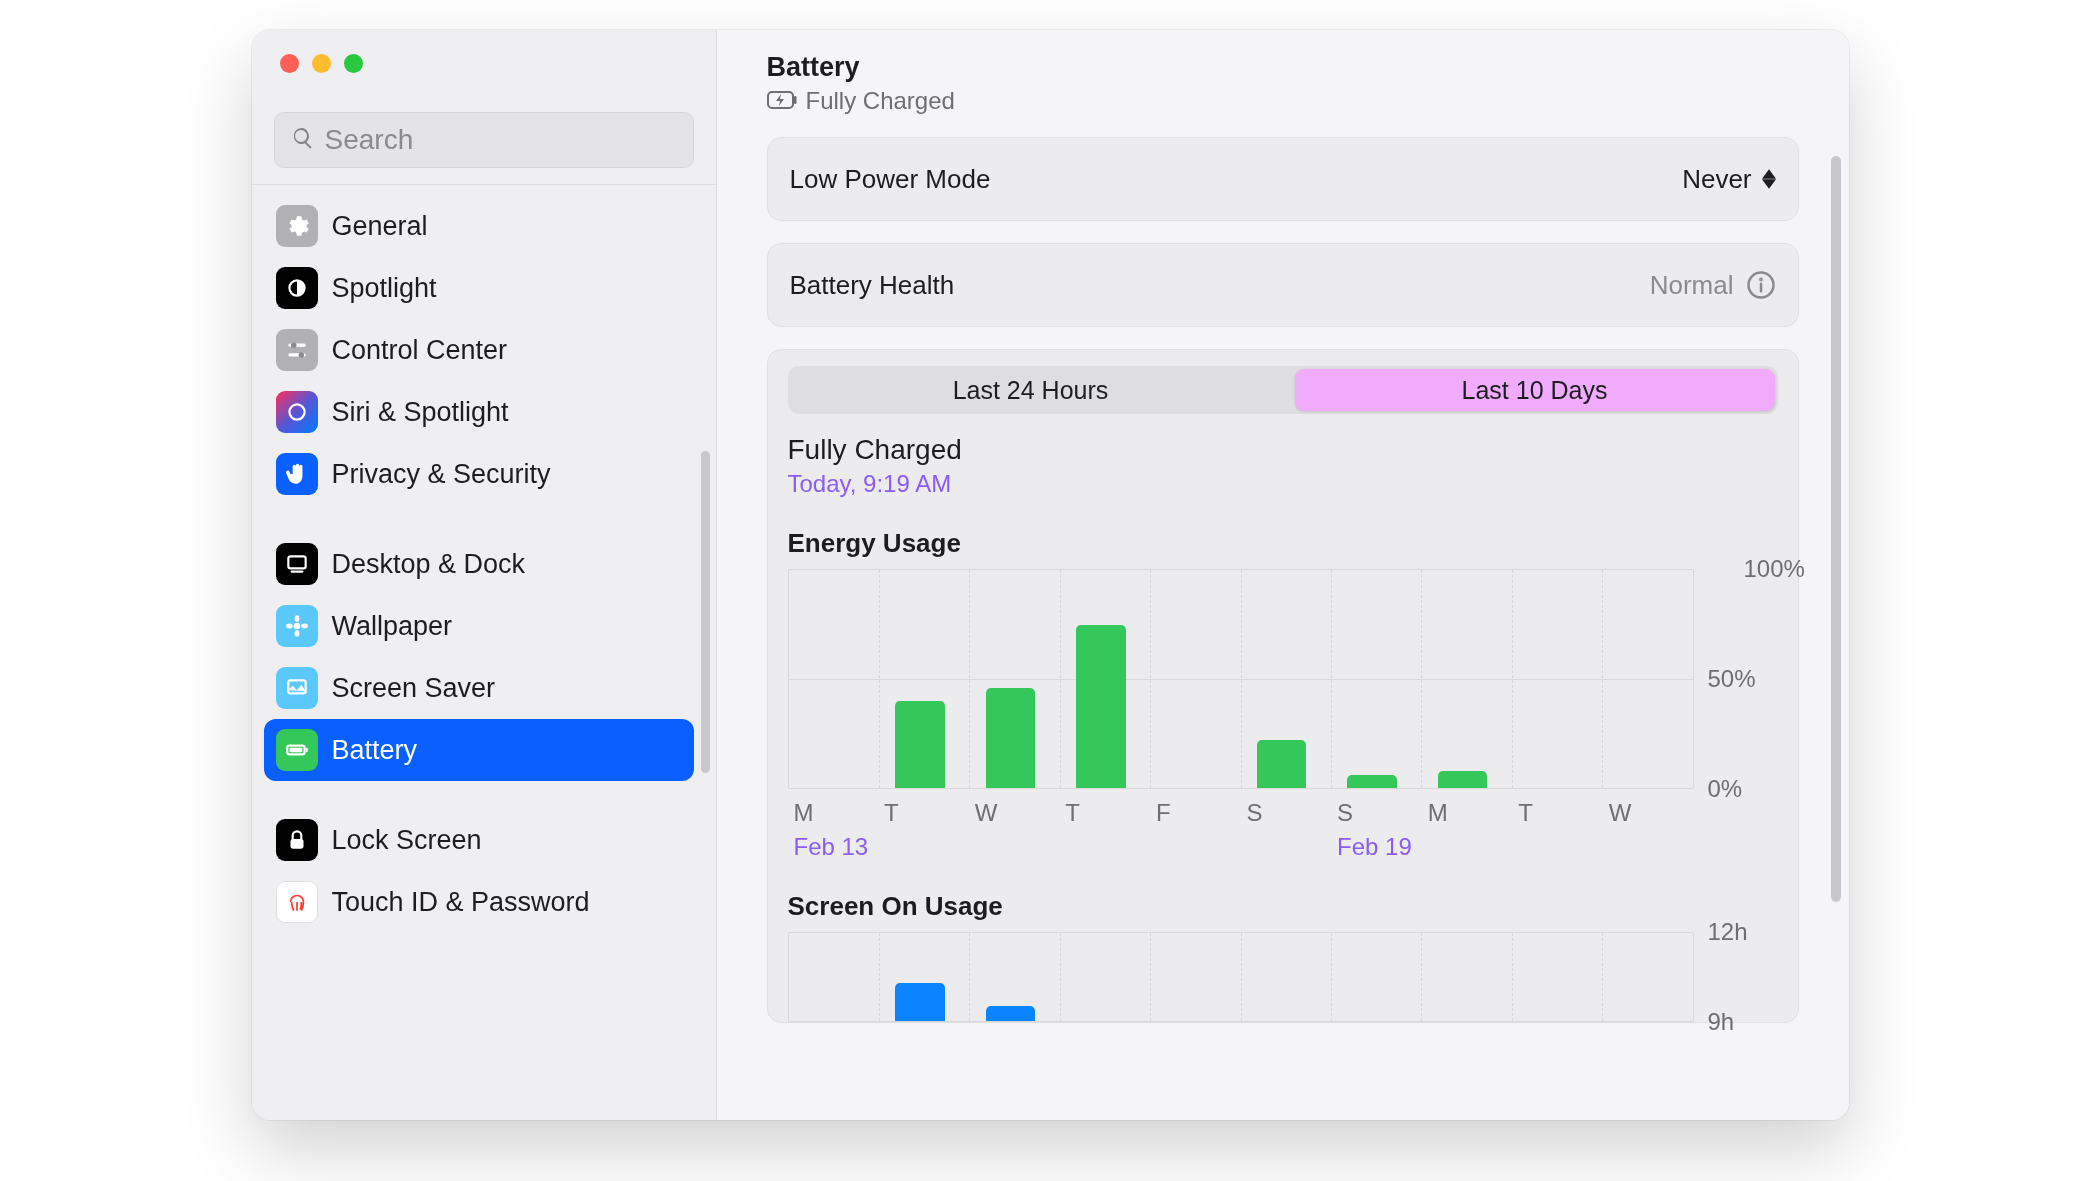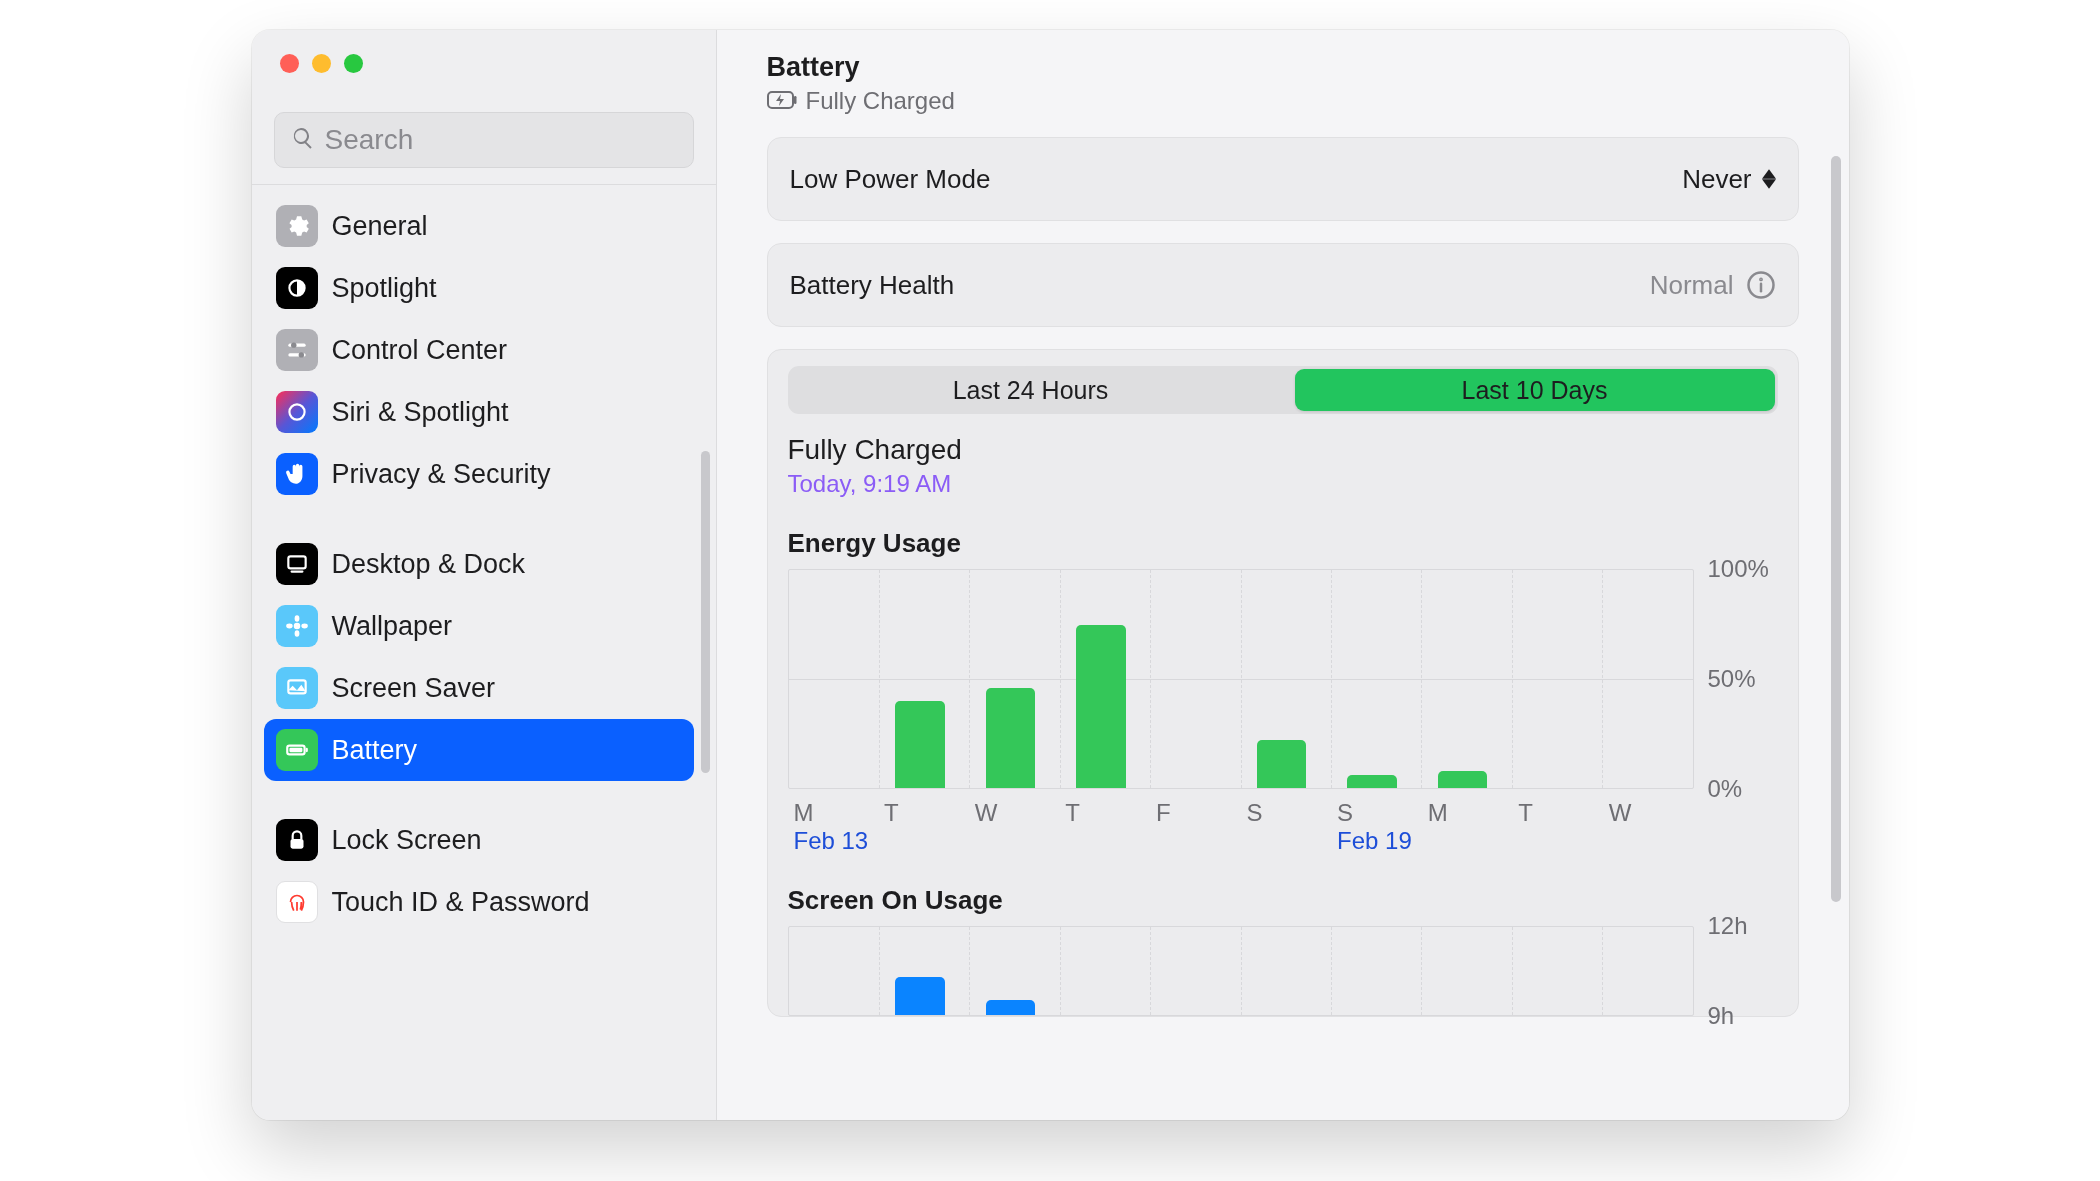--- a/index.html
+++ b/index.html
@@ -76,38 +76,38 @@
   }
   .seg {
     display:flex; background:#dedee0; border-radius:11px; height:48px; padding:3px;
     font-size:25px;
     gap:24px;
   }
   .seg-item {
     flex:1; display:flex; align-items:center; justify-content:center; border-radius:9px;
     color:#1d1d1f;
   }
-  .seg-item.active { background:#22c55e; box-shadow:0 1px 3px rgba(0,0,0,0.12); }
+  .seg-item.active { background:#f0abfc; box-shadow:0 1px 3px rgba(0,0,0,0.12); }
   .charge-title { margin-top:20px; font-size:28px; }
   .charge-sub { margin-top:4px; font-size:24px; color:#8b5cf6; }
   .chart-title { margin-top:30px; font-size:26px; font-weight:700; }
 
   .chart {
     margin-top:10px; position:relative; height:220px;
     display:flex;
   }
   .plot { position:relative; flex:1; border:1px solid #d8d8db; border-radius:2px; background:#ececee; }
   .grid-h { position:absolute; left:0; right:0; height:1px; background:#d8d8db; }
   .grid-v { position:absolute; top:0; bottom:0; width:0; border-left:1px dashed #d8d8db; }
   .bar { position:absolute; bottom:0; border-radius:5px 5px 0 0; }
   .ylabels { width:84px; position:relative; }
   .ylabels span { position:absolute; left:14px; font-size:24px; color:#6e6e73; transform:translateY(-50%); }
   .x-row { display:flex; margin-top:10px; padding-right:84px; }
   .x-cell { flex:1; text-align:left; font-size:24px; color:#6e6e73; padding-left:6px; }
-  .date-row { display:flex; margin-top:0; padding-right:84px; font-size:24px; color:#1d4ed8; }
+  .date-row { display:flex; margin-top:6px; padding-right:84px; font-size:24px; color:#8b5cf6; }
   .date-cell { flex:1; padding-left:6px; }
 
   .content-scroll-indicator{
     position:absolute; right:8px; top:126px; width:10px; height:746px;
     background:#c8c8cc; border-radius:6px;
   }
 </style>
 </head>
 <body>
 
@@ -329,21 +329,21 @@
                 <div class="bar" style="background: rgb(52, 199, 89); left: 11.8%; width: 5.5%; height: 40%;"></div>
                 <div class="bar" style="background: rgb(52, 199, 89); left: 21.8%; width: 5.5%; height: 46%;"></div>
                 <div class="bar" style="background: rgb(52, 199, 89); left: 31.8%; width: 5.5%; height: 75%;"></div>
                 <div class="bar" style="background: rgb(52, 199, 89); left: 51.8%; width: 5.5%; height: 22%;"></div>
                 <div class="bar" style="background: rgb(52, 199, 89); left: 61.8%; width: 5.5%; height: 6%;"></div>
                 <div class="bar" style="background: rgb(52, 199, 89); left: 71.8%; width: 5.5%; height: 8%;"></div>
               </div>
             <div class="ylabels" id="ylab-0">
                 <span style="top: 100%;">0%</span>
                 <span style="top: 50%;">50%</span>
-                <span style="top: 0%;">100%</span>
+                <span style="top: 0%; margin-left: 36px;">100%</span>
               </div>
           </div>
           <div class="x-row" id="xrow-0">
               <div class="x-cell">M</div>
               <div class="x-cell">T</div>
               <div class="x-cell">W</div>
               <div class="x-cell">T</div>
               <div class="x-cell">F</div>
               <div class="x-cell">S</div>
               <div class="x-cell">S</div>

